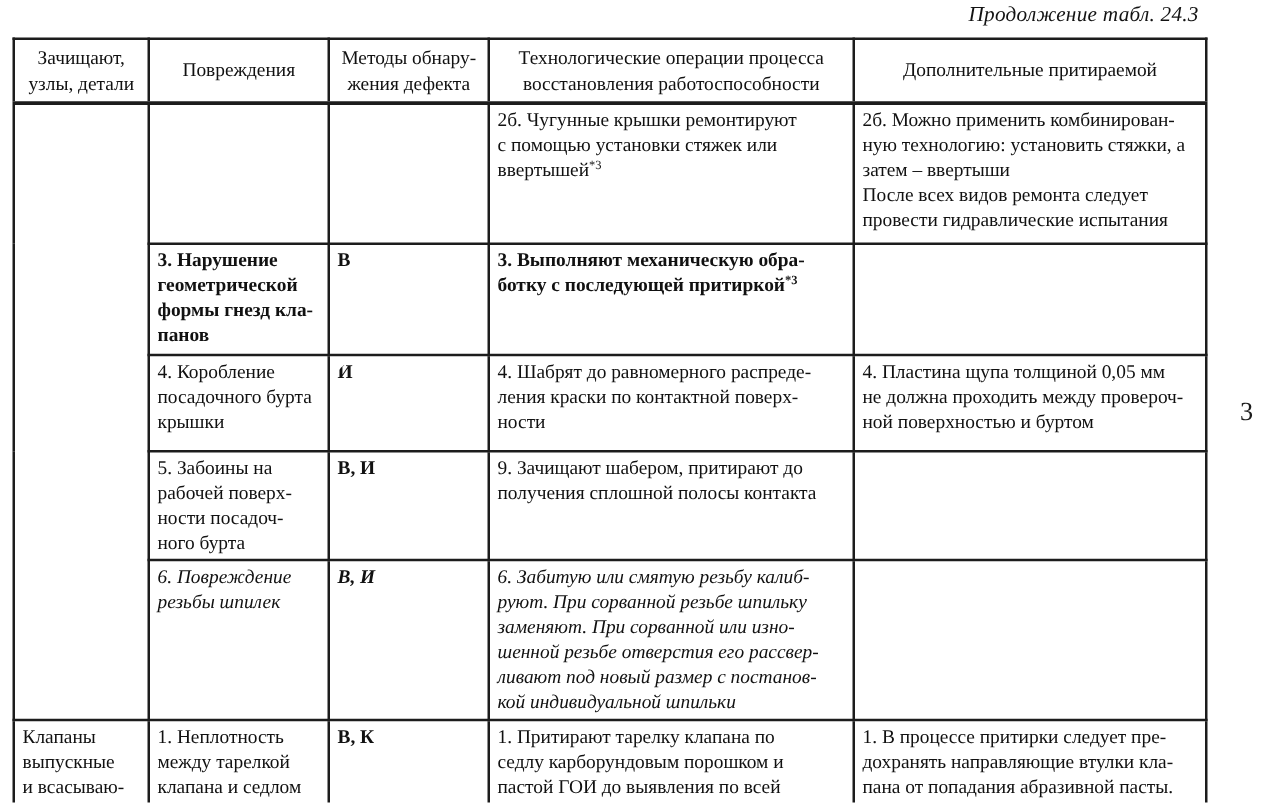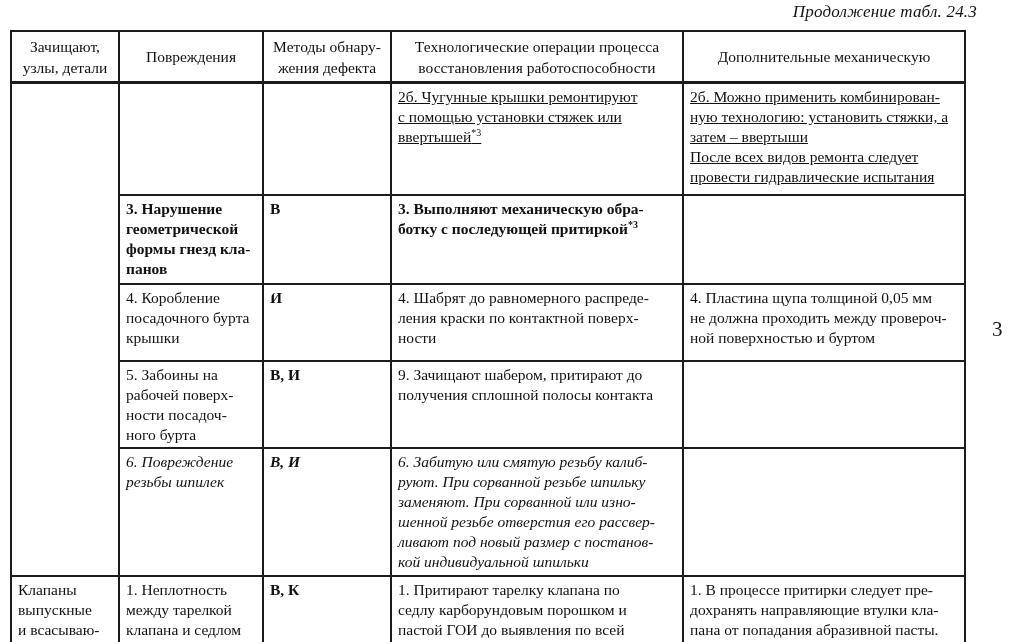--- a/index.html
+++ b/index.html
@@ -8,21 +8,21 @@
     background: #ffffff;
     font-family: "Liberation Serif", "DejaVu Serif", serif;
     color: #111111;
     position: relative;
     overflow: hidden;
   }
   .page { position: absolute; inset: 0; }
 
   .caption {
     position: absolute;
-    top: 2px; right: 45px;
+    top: 2px; right: 63px;
     font-style: italic;
     font-size: 17px;
     letter-spacing: 0.2px;
     color: #131313;
   }
 
   .margin-number {
     position: absolute;
     left: 992px; top: 317px;
     font-size: 21px;
@@ -54,21 +54,21 @@
   }
   table.repair thead th {
     font-weight: 400;
     text-align: center;
     vertical-align: middle;
     padding: 2px 4px;
     line-height: 21px;
     border-bottom: 3px solid #1c1c1c;
     height: 45px;
   }
-  tr.r1 > td { height: 105px; text-decoration: underline; }
+  tr.r1 > td { height: 105px; }
   tr.r2 > td { height: 82px; font-weight: bold; }
   tr.r3 > td { height: 70px; border-radius: 29px; }
   tr.r4 > td { height: 80px; }
   tr.r5 > td { height: 121px; font-style: italic; }
   tr.r6 > td { height: 94px; }
 
   td.method { font-weight: 700; }
 
   sup.footnote {
     font-size: 10px;
@@ -96,21 +96,21 @@
     </colgroup>
     <thead>
       <tr>
         <th>Зачищают,
 узлы, детали</th>
         <th>Повреждения</th>
         <th>Методы обнару-
 жения дефекта</th>
         <th>Технологические операции процесса
 восстановления работоспособности</th>
-        <th>Дополнительные механическую</th>
+        <th>Дополнительные притираемой</th>
       </tr>
     </thead>
     <tbody>
       <tr class="r1">
         <td rowspan="5"></td>
         <td></td>
         <td class="method"></td>
         <td><span>2б. Чугунные крышки ремонтируют
 с помощью установки стяжек или
 ввертышей</span><sup class="footnote">*3</sup></td>

